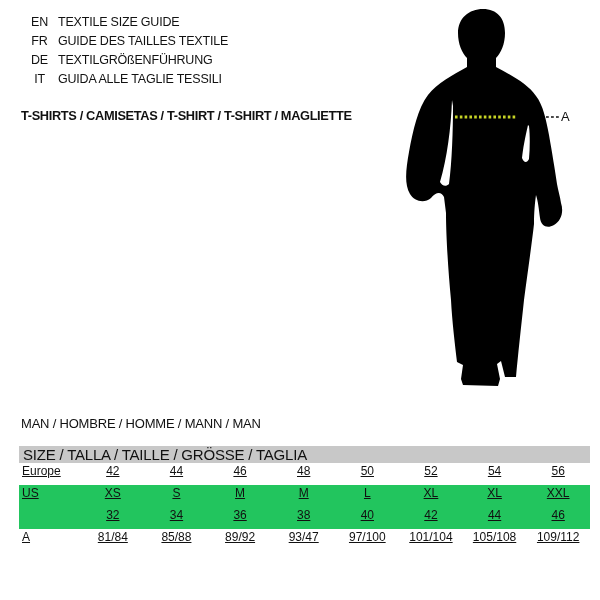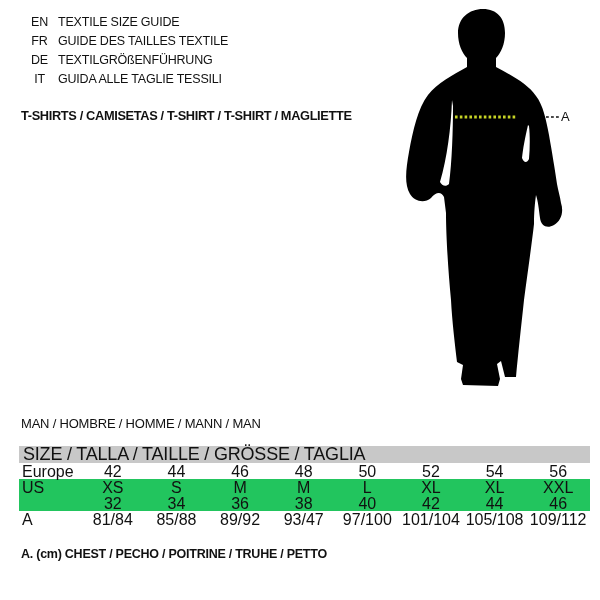--- a/index.html
+++ b/index.html
@@ -30,24 +30,24 @@
     font-size: 13px; font-weight: 500; letter-spacing: 0;
   }
 
   
   .section-title { position: absolute; left: 21px; top: 416px; font-size: 13px; font-weight: 400; letter-spacing: -0.2px; }
 
   
   .size-table { position: absolute; left: 19px; top: 446px; width: 571px; }
   .table-header {
     background: #c8c8c8; height: 17px; line-height: 17px;
-    font-size: 18px; padding-left: 4px; letter-spacing: -0.2px;
+    font-size: 15px; padding-left: 4px; letter-spacing: -0.2px;
     box-sizing: border-box;
   }
-  .t-row { display: grid; grid-template-columns: 62px repeat(8, 1fr); height: 16px; line-height: 17.5px; font-size: 16px; }
+  .t-row { display: grid; grid-template-columns: 62px repeat(8, 1fr); height: 22px; line-height: 17.5px; font-size: 12px; text-decoration: underline; }
   .t-row.alt { background: #22c55e; }
   .t-label { text-align: left; padding-left: 3px; }
   .t-cell { text-align: center; }
 
   
   .footnote { position: absolute; left: 21px; top: 547px; font-size: 12.5px; font-weight: 700; letter-spacing: -0.25px; }
 </style>
 </head>
 <body>
 
@@ -176,15 +176,14 @@
       <span class="t-cell">85/88</span>
       <span class="t-cell">89/92</span>
       <span class="t-cell">93/47</span>
       <span class="t-cell">97/100</span>
       <span class="t-cell">101/104</span>
       <span class="t-cell">105/108</span>
       <span class="t-cell">109/112</span>
     </div>
   </div>
 
-  <div class="footnote">A. (cm) CHEST / PECHO / POITRINE / TRUHE / PETTO</div>
 
 </div>
 
 </body></html>

